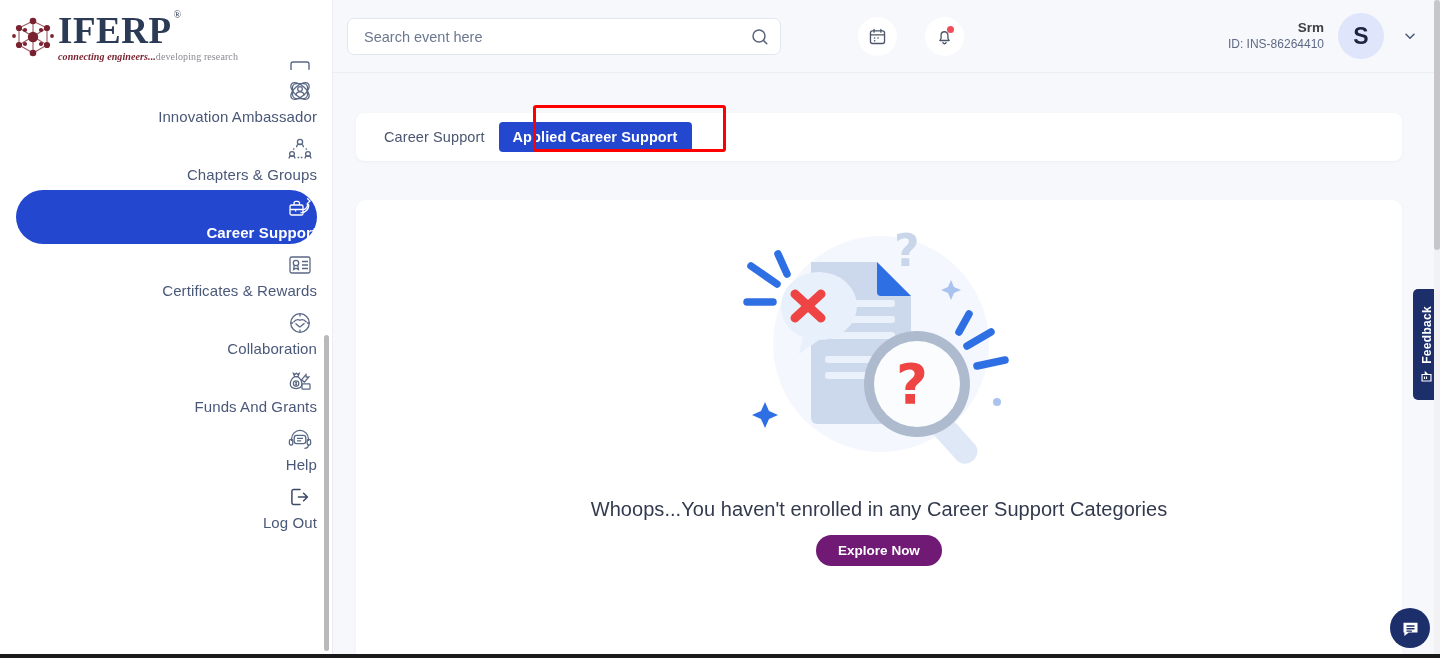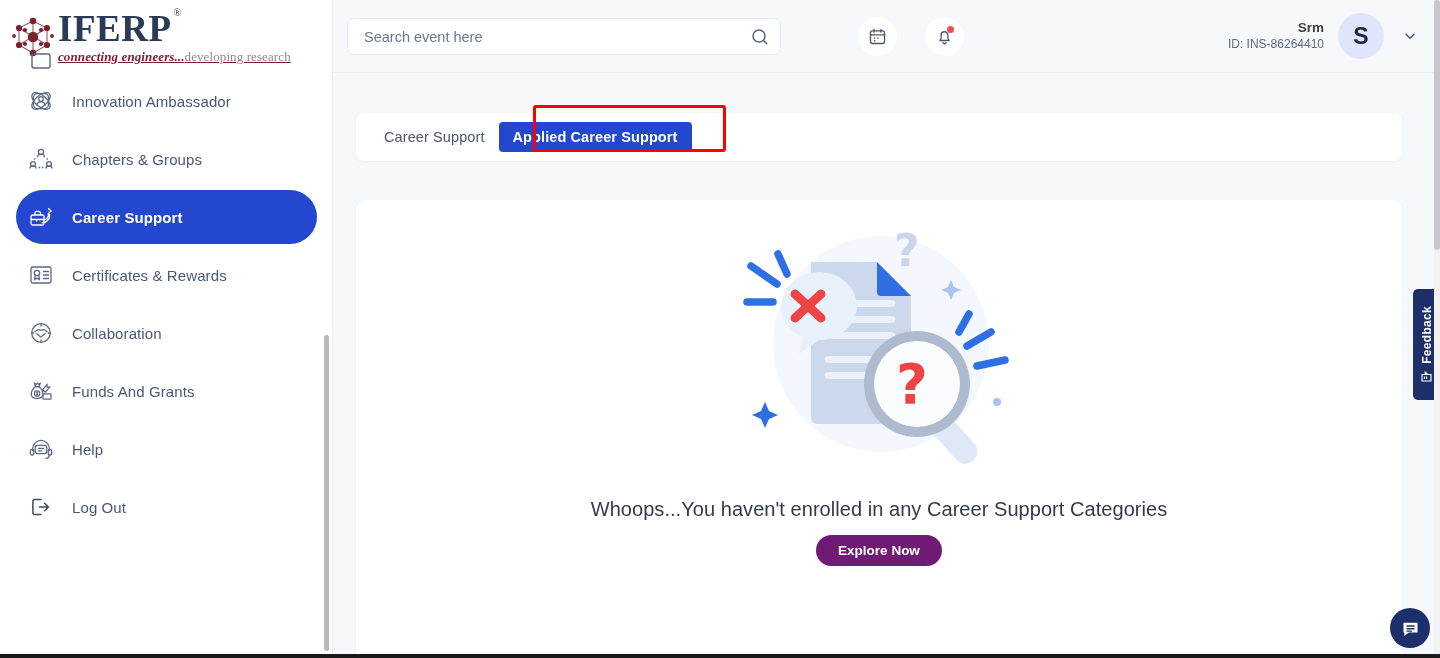--- a/index.html
+++ b/index.html
@@ -29,32 +29,33 @@
     font-family: "Liberation Serif", serif;
     font-size: 37px; font-weight: 700; letter-spacing: .5px;
     color: #2b3a55; line-height: 1; position: relative; display: inline-block;
   }
   .logo-reg {
     font-size: 10px; position: absolute; top: -2px; right: -10px;
     color: #2b3a55; font-weight: 400;
   }
   .logo-tag {
     font-family: "Liberation Serif", serif;
-    font-size: 13px; color: #7a2230; font-style: italic; font-weight: 700;
-    margin-top: 2px; white-space: nowrap; letter-spacing: .1px; text-decoration: underline;
+    font-size: 10px; color: #7a2230; font-style: italic; font-weight: 700;
+    margin-top: 2px; white-space: nowrap; letter-spacing: .1px;
   }
   .logo-tag .grey { color: #8a8a93; font-weight: 400; font-style: normal; }
 
   #nav { position: absolute; left: 0; top: 58px; width: 333px; }
   .nav-item {
     position: relative;
     height: 54px; margin: 4px 16px;
-    display: flex; align-items: center;
+    display: flex; align-items: flex-end;
     border-radius: 27px;
     cursor: pointer;
+    flex-direction: column;
   }
   .nav-item .nv-ic {
     width: 34px; height: 34px; margin-left: 8px;
     flex: 0 0 34px;
     display: flex; align-items: center; justify-content: center;
   }
   .nav-item .nv-lb {
     margin-left: 14px;
     font-size: 15px; color: #4a5878; letter-spacing: .1px;
   }

